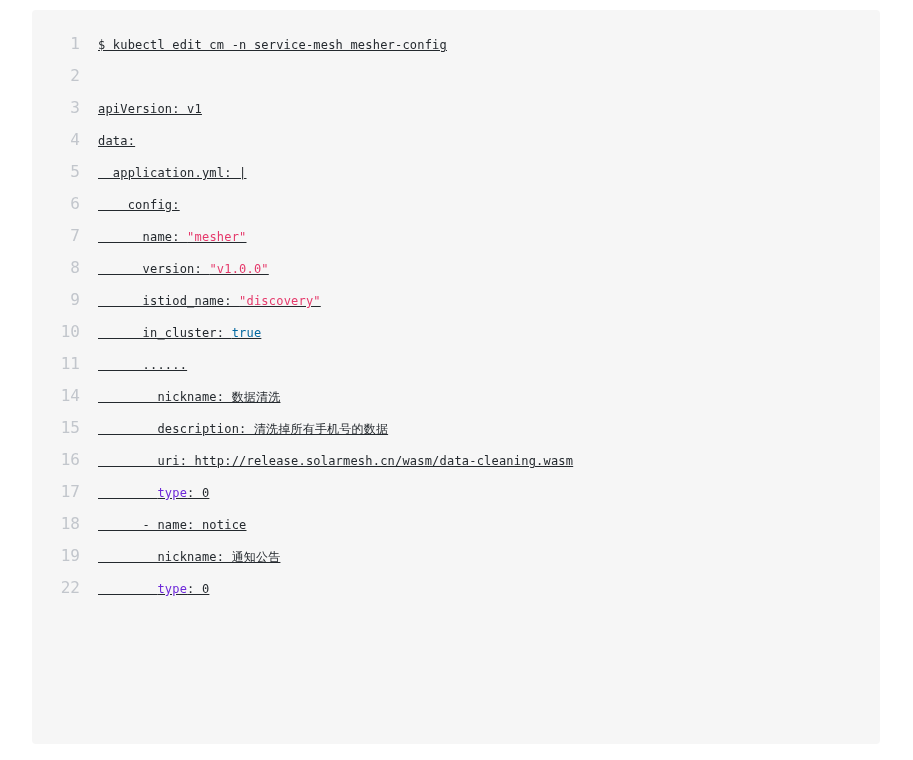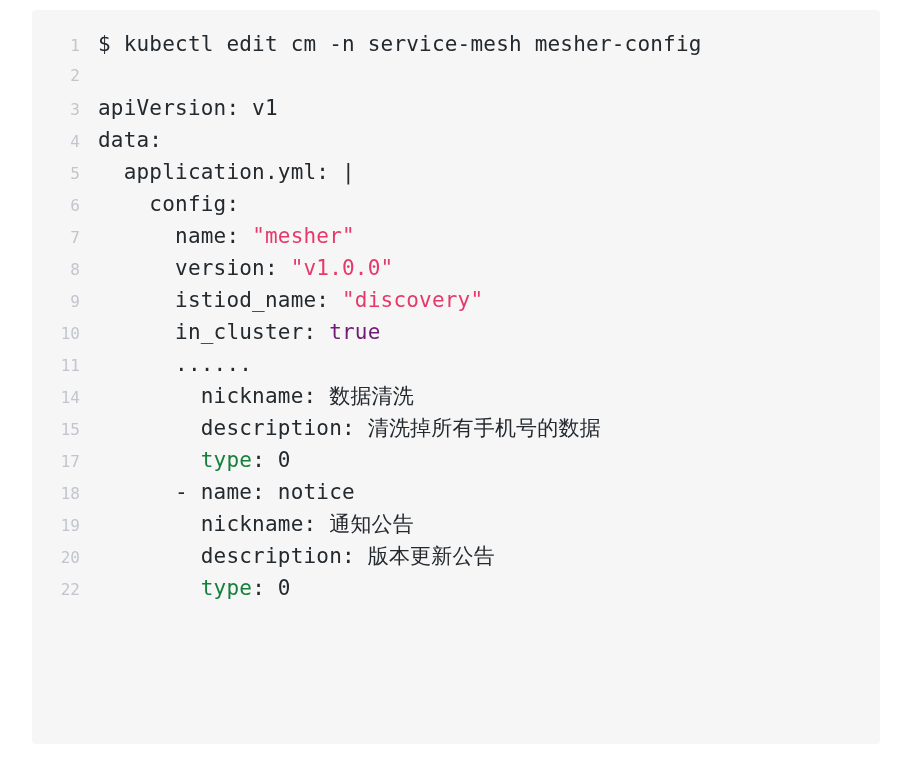--- a/index.html
+++ b/index.html
@@ -50,48 +50,49 @@
     box-sizing: border-box;
     color: #c2c6cc;
     font-size: 16px;
     font-family: "DejaVu Sans Mono", "Liberation Mono", monospace;
     user-select: none;
   }
 
   .lc {
     flex: 1 1 auto;
     color: #24292e;
-    font-size: 21px;
+    font-size: 12px;
     font-family: "DejaVu Sans Mono", "Liberation Mono", monospace;
     white-space: pre;
     letter-spacing: 0.2px;
+    text-decoration: underline;
   }
 
   .tok-str  { color: #e5396b; }
-  .tok-bool { color: #701a75; }
-  .tok-key  { color: #15803d; }
+  .tok-bool { color: #0369a1; }
+  .tok-key  { color: #6d28d9; }
   .tok-plain{ color: #24292e; }
 </style>
 </head>
 <body>
 
 <div id="code-card" style="background: rgb(246, 246, 246);">
   <div id="code-lines">
       <div class="code-line"><span class="ln">1</span><span class="lc"><span class="tok-plain">$ kubectl edit cm -n service-mesh mesher-config</span></span></div>
       <div class="code-line"><span class="ln">2</span><span class="lc"><span class="tok-plain"></span></span></div>
       <div class="code-line"><span class="ln">3</span><span class="lc"><span class="tok-plain">apiVersion: v1</span></span></div>
       <div class="code-line"><span class="ln">4</span><span class="lc"><span class="tok-plain">data:</span></span></div>
       <div class="code-line"><span class="ln">5</span><span class="lc"><span class="tok-plain">  application.yml: |</span></span></div>
       <div class="code-line"><span class="ln">6</span><span class="lc"><span class="tok-plain">    config:</span></span></div>
       <div class="code-line"><span class="ln">7</span><span class="lc"><span class="tok-plain">      name: </span><span class="tok-str">"mesher"</span></span></div>
       <div class="code-line"><span class="ln">8</span><span class="lc"><span class="tok-plain">      version: </span><span class="tok-str">"v1.0.0"</span></span></div>
       <div class="code-line"><span class="ln">9</span><span class="lc"><span class="tok-plain">      istiod_name: </span><span class="tok-str">"discovery"</span></span></div>
       <div class="code-line"><span class="ln">10</span><span class="lc"><span class="tok-plain">      in_cluster: </span><span class="tok-bool">true</span></span></div>
       <div class="code-line"><span class="ln">11</span><span class="lc"><span class="tok-plain">      ......</span></span></div>
       <div class="code-line"><span class="ln">14</span><span class="lc"><span class="tok-plain">        nickname: 数据清洗</span></span></div>
       <div class="code-line"><span class="ln">15</span><span class="lc"><span class="tok-plain">        description: 清洗掉所有手机号的数据</span></span></div>
+      <div class="code-line"><span class="ln">16</span><span class="lc"><span class="tok-plain">        uri: http://release.solarmesh.cn/wasm/data-cleaning.wasm</span></span></div>
       <div class="code-line"><span class="ln">17</span><span class="lc"><span class="tok-plain">        </span><span class="tok-key">type</span><span class="tok-plain">: 0</span></span></div>
       <div class="code-line"><span class="ln">18</span><span class="lc"><span class="tok-plain">      - name: notice</span></span></div>
       <div class="code-line"><span class="ln">19</span><span class="lc"><span class="tok-plain">        nickname: 通知公告</span></span></div>
-      <div class="code-line"><span class="ln">20</span><span class="lc"><span class="tok-plain">        description: 版本更新公告</span></span></div>
       <div class="code-line"><span class="ln">22</span><span class="lc"><span class="tok-plain">        </span><span class="tok-key">type</span><span class="tok-plain">: 0</span></span></div>
     </div>
 </div>
 
 </body></html>

